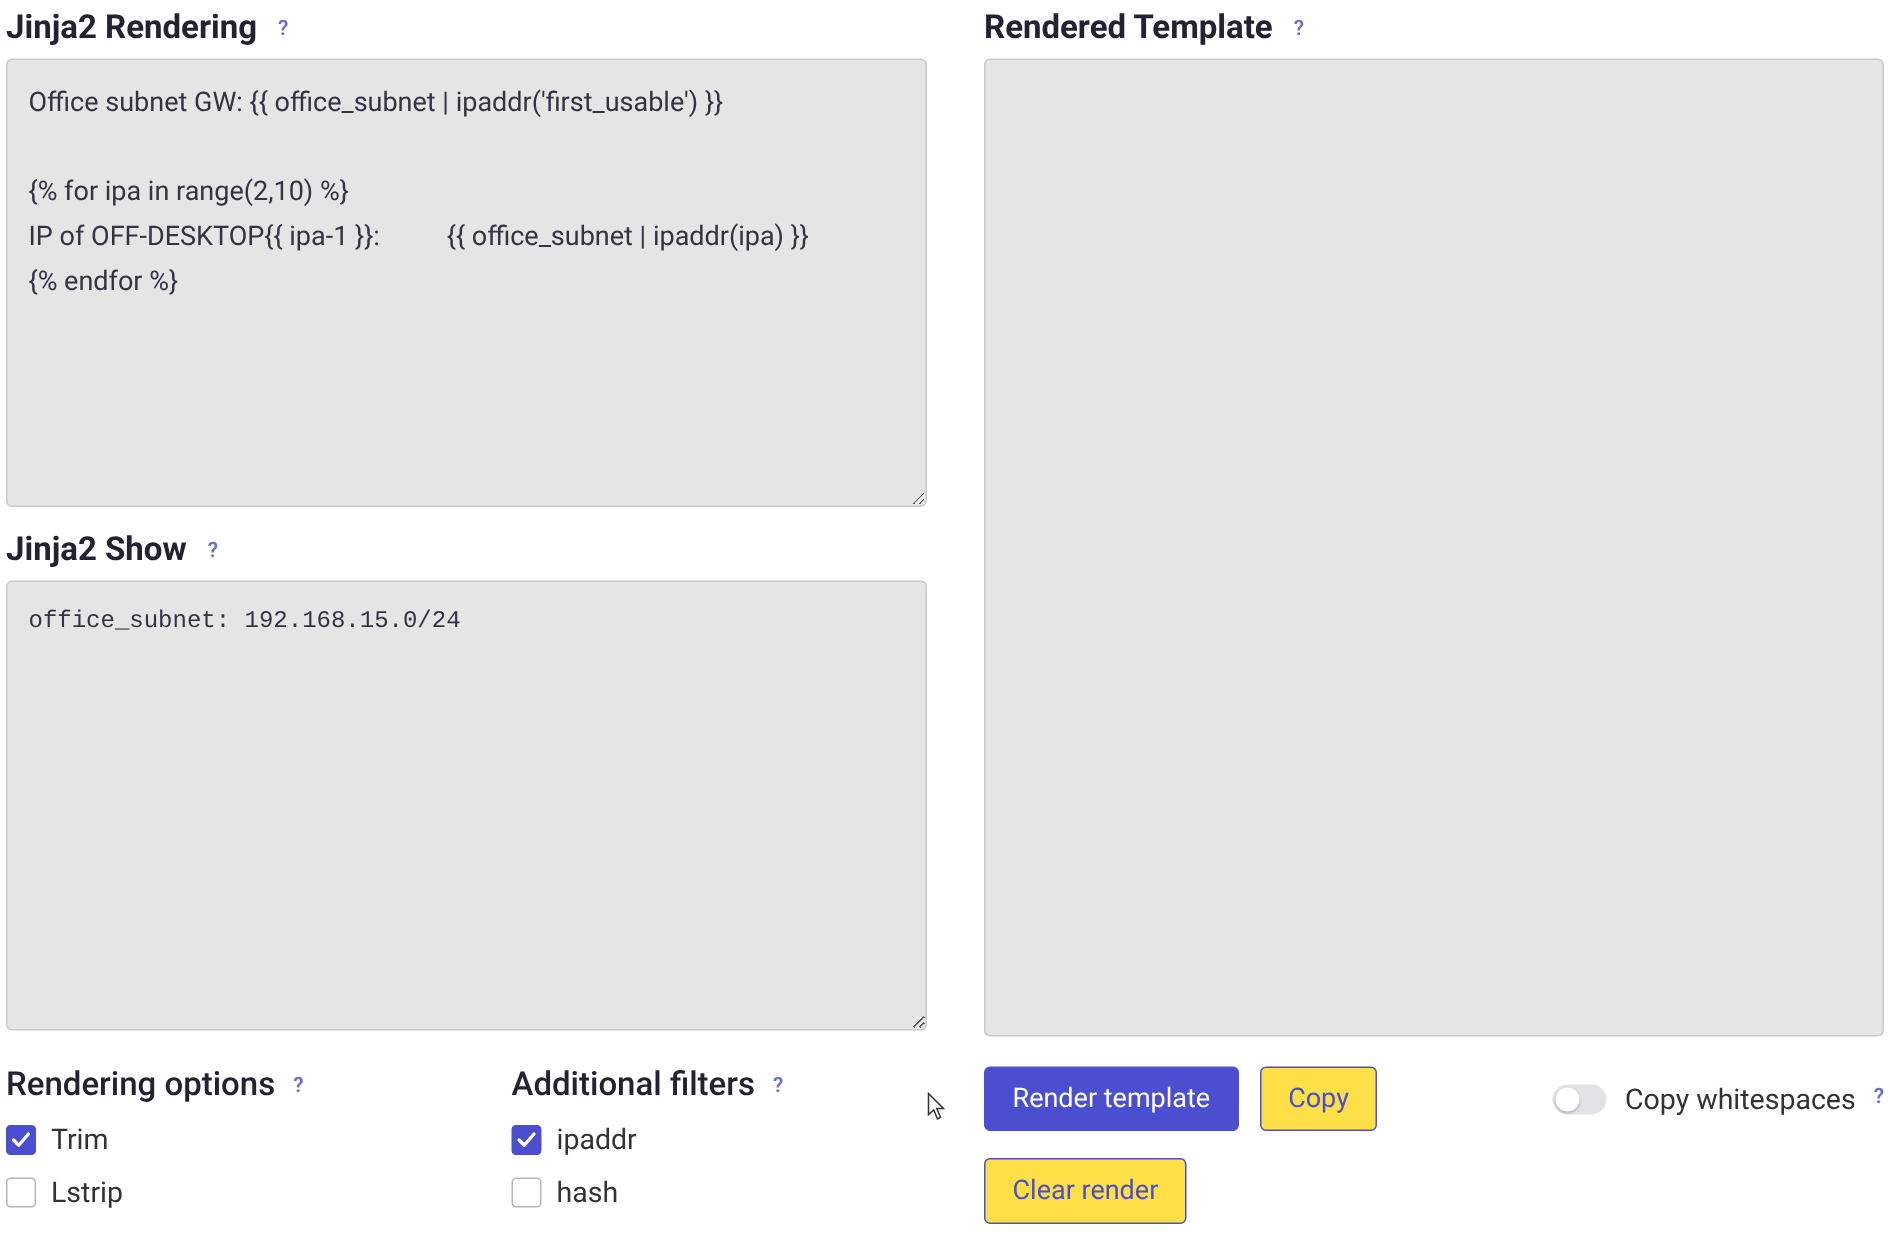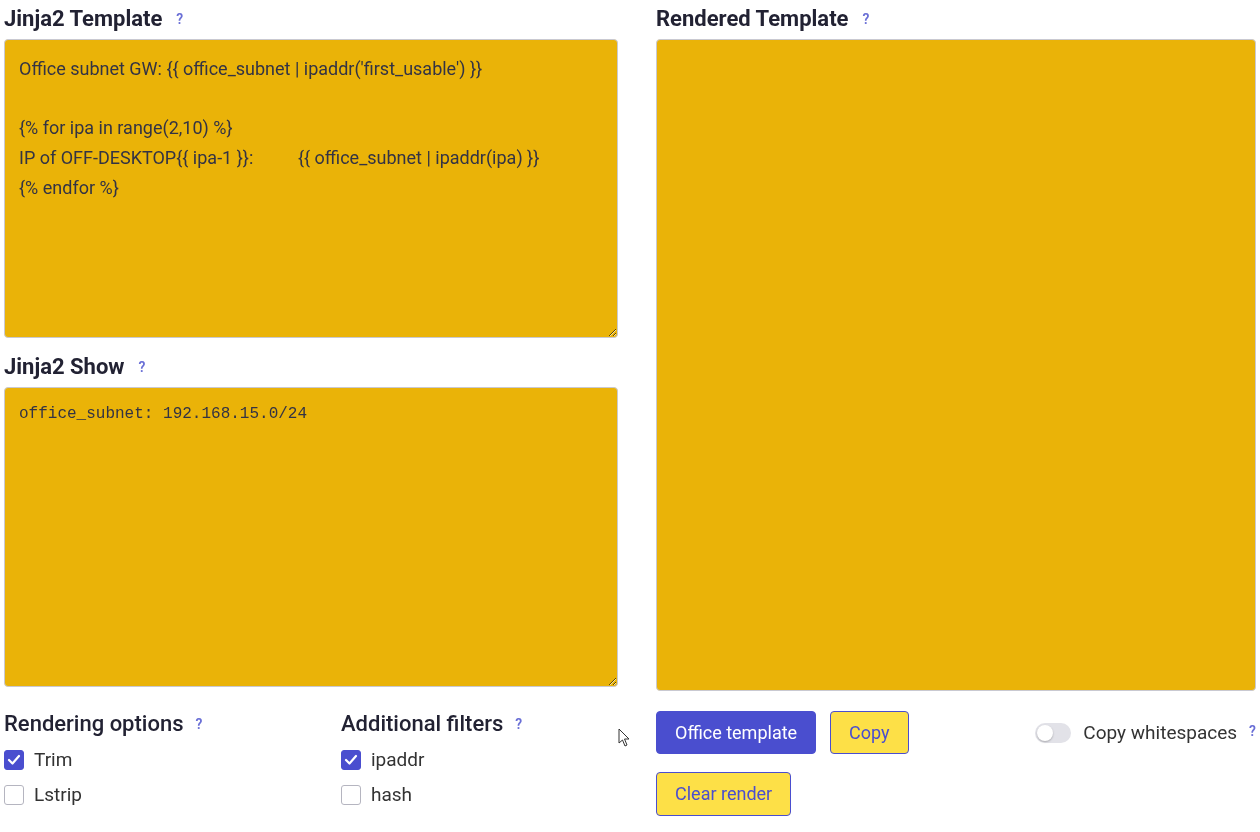--- a/index.html
+++ b/index.html
@@ -33,21 +33,21 @@
     font-weight: 600;
     color: #6a6fd6;
     cursor: help;
     position: relative;
     top: -2px;
   }
   textarea.panel, div.panel {
     width: 100%;
     border: 1px solid #c9c9d1;
     border-radius: 4px;
-    background: #eab308;
+    background: #e5e5e5;
     resize: both;
     font-size: 18px;
     line-height: 1.65;
     padding: 14px 14px;
     color: #333344;
     outline: none;
     font-family: inherit;
   }
   #template-area { height: 299px; }
   #data-area {
@@ -164,21 +164,21 @@
     pointer-events: none;
   }
 </style>
 </head>
 <body>
 
 <div class="container">
 
   <div class="col col-left">
     <div class="section-title">
-      <span>Jinja2 Template</span>
+      <span>Jinja2 Rendering</span>
       <span class="help">?</span>
     </div>
     <textarea id="template-area" class="panel" style="">Office subnet GW: {{ office_subnet | ipaddr('first_usable') }}
 
 {% for ipa in range(2,10) %}
 IP of OFF-DESKTOP{{ ipa-1 }}:          {{ office_subnet | ipaddr(ipa) }}
 {% endfor %}</textarea>
 
     <div class="section-title" style="margin-top:16px">
       <span>Jinja2 Show</span>
@@ -231,21 +231,21 @@
   </div>
 
   <div class="col col-right">
     <div class="section-title">
       <span>Rendered Template</span>
       <span class="help">?</span>
     </div>
     <div id="rendered-area" class="panel"></div>
 
     <div class="actions-row">
-      <button class="btn btn-primary">Office template</button>
+      <button class="btn btn-primary">Render template</button>
       <button class="btn btn-outline">Copy</button>
       <div class="spacer"></div>
       <div class="toggle-wrap">
         <div class="toggle" id="ws-toggle">
           <div class="knob"></div>
         </div>
         <span>Copy whitespaces</span>
         <span class="help">?</span>
       </div>
     </div>

